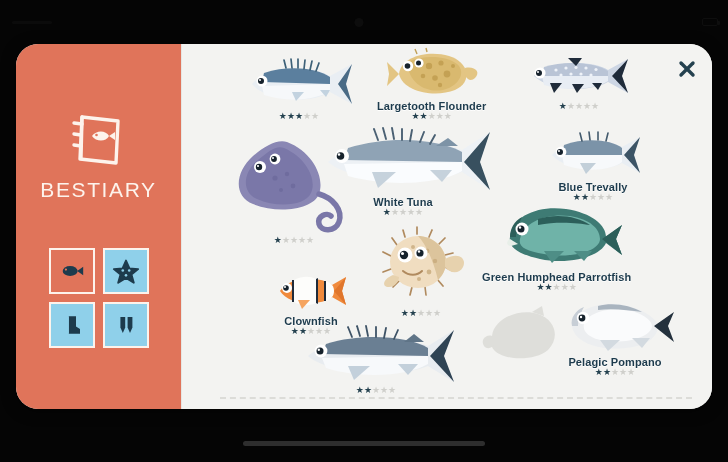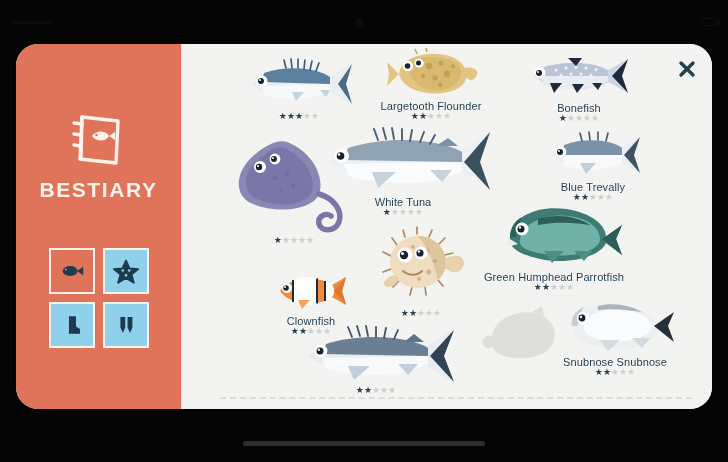--- a/index.html
+++ b/index.html
@@ -49,21 +49,21 @@
     width:165px; flex:0 0 165px;
     background:#e0745a;
     position:relative;
     display:flex; flex-direction:column; align-items:center;
   }
   .book-icon { margin-top:64px; width:62px; height:62px; }
   .bestiary-title {
     margin-top:8px;
     color:#fdf3ec;
     font-size:21px;
-    font-weight:bold;
+    font-weight:normal;
     letter-spacing:1.6px;
   }
   .tile-grid {
     margin-top:46px;
     display:grid;
     grid-template-columns:46px 46px;
     grid-template-rows:46px 46px;
     gap:8px;
   }
   .tile {
@@ -89,21 +89,21 @@
     position:absolute; left:38px; right:20px; bottom:10px;
     border-top:2px dashed #dcdcd8;
   }
 
   
   .entry { position:absolute; }
   .entry .art { position:relative; }
   .label {
     text-align:center;
     font-size:11px;
-    font-weight:normal;
+    font-weight:bold;
     color:#1d3b4d;
     white-space:nowrap;
     letter-spacing:.1px;
     text-shadow:0 1px 0 rgba(255,255,255,.85);
   }
   .stars {
     text-align:center;
     font-size:9px;
     letter-spacing:0px;
     line-height:10px;
@@ -288,21 +288,20 @@
             <path d="M48 8 L62 8 L56 16 Z" fill="#1f2b3a"></path>
             <path d="M108 9 L102 26 L108 43 L92 26 Z" fill="#1f2b3a"></path>
             <path d="M30 33 L42 33 L34 43 Z" fill="#1f2b3a"></path>
             <path d="M52 34 L64 34 L57 43 Z" fill="#1f2b3a"></path>
             <path d="M72 33 L82 33 L78 40 Z" fill="#1f2b3a"></path>
             <circle cx="20" cy="23" r="5.6" fill="#fff"></circle>
             <circle cx="19" cy="23" r="3" fill="#16222c"></circle>
             <circle cx="18" cy="22" r="1" fill="#fff"></circle>
           </svg>
         </div>
-        <div class="label">Bonefish</div>
         <div class="stars"><span class="on">★</span><span class="off">★</span><span class="off">★</span><span class="off">★</span><span class="off">★</span></div>
       </div>
 
       <div class="entry" style="left:130px; top:82px;">
         <div class="art">
           <svg width="190" height="70" viewBox="0 0 190 70">
             <path d="M16 36 C42 12, 118 10, 150 24 L178 6 L168 36 L178 64 L150 46 C118 60, 42 58, 16 36 Z" fill="#edf1f5"></path>
             <path d="M36 22 C80 8, 130 14, 150 26 L150 36 L32 34 Z" fill="#8fa3b5"></path>
             <path d="M36 50 C80 62, 130 57, 150 45 L150 36 L32 38 Z" fill="#fafcfe"></path>
             <g stroke="#4a6073" stroke-width="1.9" stroke-linecap="round">
@@ -473,21 +472,21 @@
             <path d="M48 12 C62 8, 80 11, 92 18 C78 16, 62 14, 48 16 Z" fill="#a9b4bf"></path>
             <path d="M124 18 L118 32 L124 48 L104 32 Z" fill="#24313d"></path>
             <path d="M50 46 L70 46 L58 57 Z" fill="#d3dae0"></path>
             <path d="M82 44 L100 44 L92 54 Z" fill="#d3dae0"></path>
             <path d="M22 32 C20 24, 26 16, 34 13 C30 20, 28 27, 28 32 Z" fill="#c7ced6"></path>
             <circle cx="33" cy="24" r="6.2" fill="#fff"></circle>
             <circle cx="32" cy="24" r="3.4" fill="#16222c"></circle>
             <circle cx="31" cy="23" r="1.2" fill="#fff"></circle>
           </svg>
         </div>
-        <div class="label">Snubnose Snubnose</div>
+        <div class="label">Pelagic Pompano</div>
         <div class="stars"><span class="on">★</span><span class="on">★</span><span class="off">★</span><span class="off">★</span><span class="off">★</span></div>
       </div>
 
       <div class="entry" style="left:112px; top:280px;">
         <div class="art">
           <svg width="170" height="62" viewBox="0 0 170 62">
             <path d="M14 32 C38 12, 104 10, 134 22 L160 6 L150 32 L160 58 L134 42 C104 54, 38 52, 14 32 Z" fill="#e8ecf0"></path>
             <path d="M32 20 C70 8, 116 13, 134 24 L134 32 L28 30 Z" fill="#6a7f93"></path>
             <path d="M32 44 C70 56, 116 51, 134 40 L134 32 L28 34 Z" fill="#f7f9fb"></path>
             <g stroke="#3e5366" stroke-width="1.8" stroke-linecap="round">

